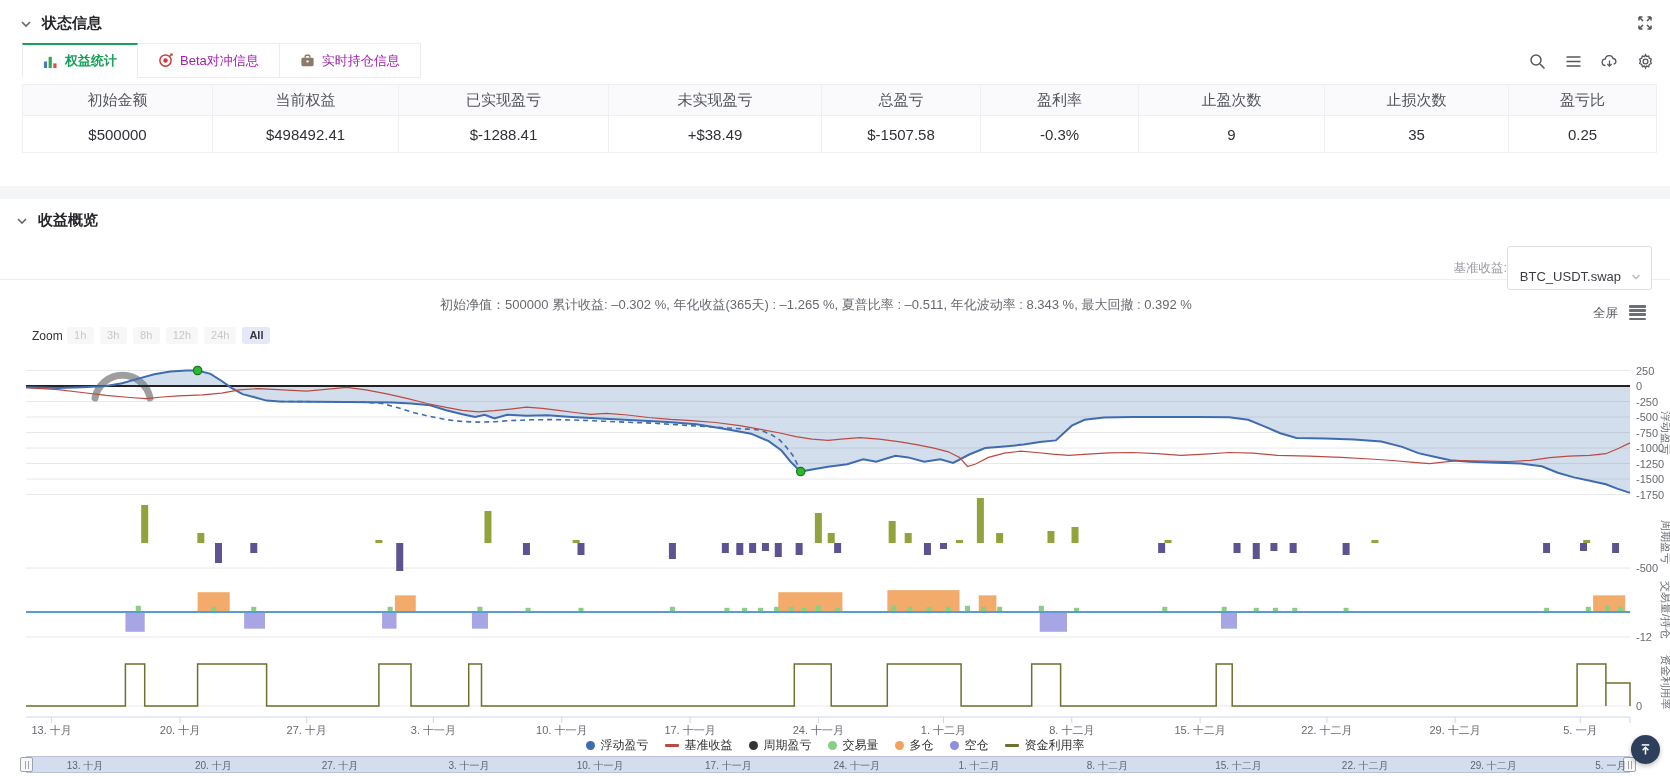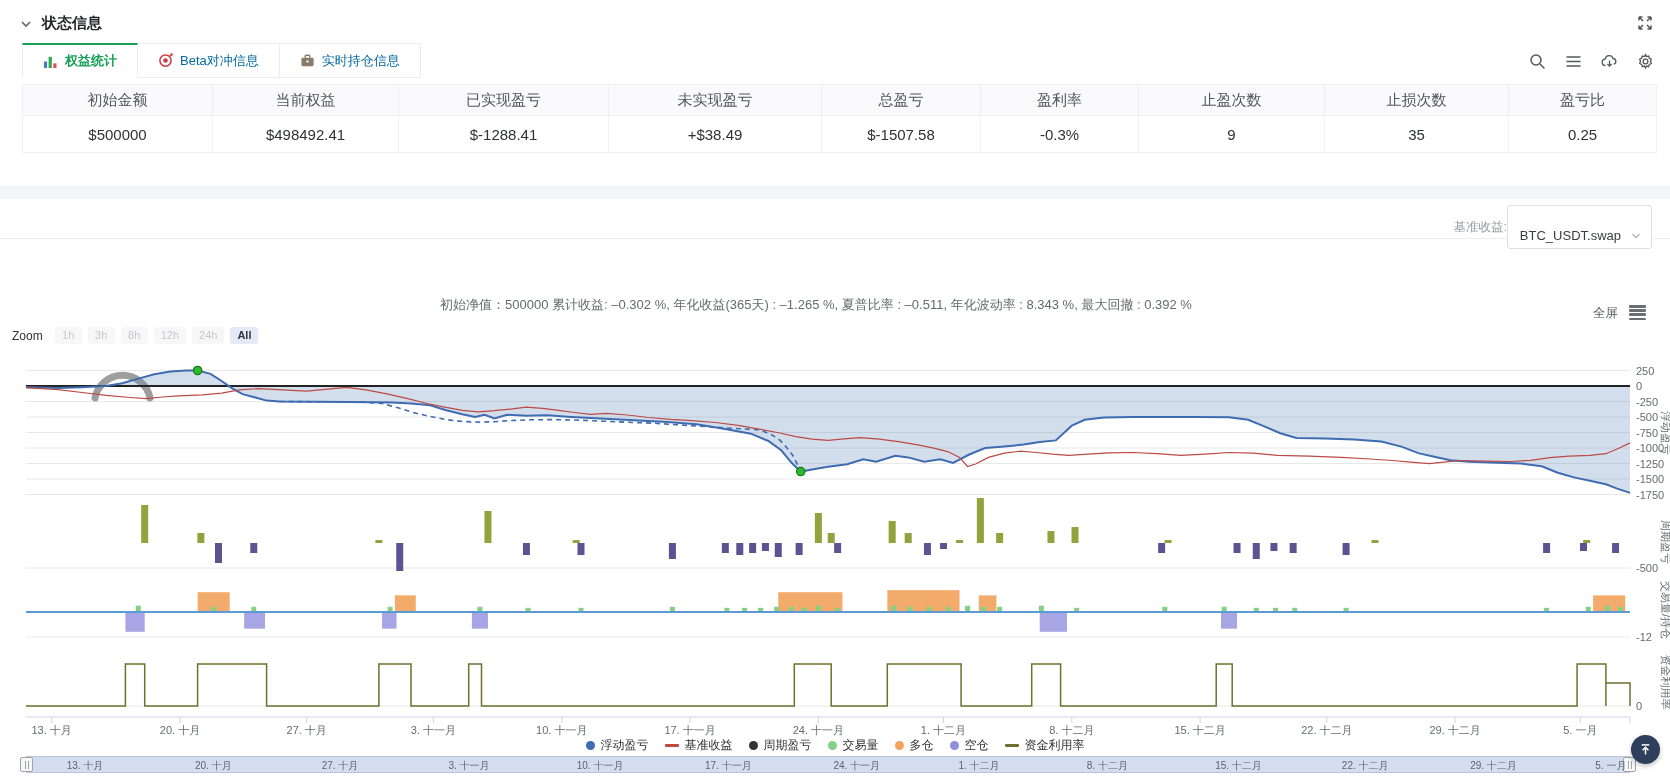--- a/index.html
+++ b/index.html
@@ -9,21 +9,21 @@
 
   
   .sec-head { display:flex; align-items:center; gap:10px; padding:14px 18px 10px 16px; }
   .chev { width:12px; height:12px; color:#666; }
   .sec-title { font-size:15px; font-weight:bold; color:#26272b; }
 
   
   #status-sec { position:absolute; top:0; left:4px; width:1670px; height:186px; background:#fff; }
   .expand-btn { position:absolute; top:14px; right:20px; width:18px; height:18px; color:#555; cursor:pointer; }
   .tabs-row { display:flex; align-items:flex-end; padding:0 18px; position:relative; }
-  .tab { display:flex; align-items:center; gap:7px; padding:8px 20px; font-size:13px; color:#0369a1;
+  .tab { display:flex; align-items:center; gap:7px; padding:8px 20px; font-size:13px; color:#a21caf;
          background:#fff; border:1px solid #ebebf0; border-left:none; cursor:pointer; height:35px; }
   .tab:first-child { border-left:1px solid #ebebf0; }
   .tab.active { color:#18a058; font-weight:bold; border-top:2px solid #18a058; background:#fff; border-bottom-color:#fff; }
   .tab .ticon { width:15px; height:15px; flex:0 0 auto; }
   .tools { position:absolute; right:20px; bottom:8px; display:flex; gap:19px; align-items:center; }
   .tools .ticon { width:17px; height:17px; color:#55585e; cursor:pointer; }
 
   table.stat { border-collapse:collapse; table-layout:fixed; margin:6px 18px 0 18px; width:1634px; }
   table.stat th, table.stat td { text-align:center; padding:0 14px; font-size:15px; border:1px solid #f0f0f4; border-left:none; }
   table.stat th:first-child, table.stat td:first-child { border-left:1px solid #f0f0f4; }
@@ -43,21 +43,21 @@
   .bench-select { display:flex; align-items:center; gap:10px; border:1px solid #dcdfe4; border-radius:3px;
                   padding:22px 10px 5px 12px; font-size:13px; color:#3a3c40; cursor:pointer; background:#fff; }
   .bench-select .chev-sm { width:10px; height:10px; color:#b4b7bd; }
 
   .chart-subtitle { position:absolute; top:97px; left:26px; width:1580px; text-align:center;
                     font-size:13px; color:#666a70; }
   .chart-fullscreen { position:absolute; top:106px; right:52px; font-size:12.5px; color:#53565c; cursor:pointer; }
   .chart-menu-icon { position:absolute; top:106px; right:24px; width:17px; height:14px; cursor:pointer; }
   .chart-menu-icon div { height:2.6px; background:#6b6e74; margin-bottom:1.6px; border-radius:1px; }
 
-  .zoom-row { position:absolute; top:128px; left:12px; display:flex; align-items:center; gap:10px; }
+  .zoom-row { position:absolute; top:128px; left:32px; display:flex; align-items:center; gap:2px; }
   .zoom-label { font-size:12px; color:#333; margin-right:2px; }
   .zbtn { min-width:27px; padding:2px 7px; height:17px; line-height:13px; font-size:11px; text-align:center;
           border-radius:3px; background:#f7f7f8; color:#c6c8cc; cursor:pointer; border:none; }
   .zbtn.selected { background:#e5e8f6; color:#33363b; font-weight:bold; }
 
   #chart-svg { position:absolute; top:147px; left:0; }
 
   .legend { position:absolute; top:538px; left:0; width:1670px; display:flex; justify-content:center;
             align-items:center; gap:16px; }
   .legend-item { display:flex; align-items:center; gap:6px; font-size:12px; color:#333; cursor:pointer; }
@@ -180,20 +180,26 @@
             <td>35</td>
             <td>0.25</td>
           </tr>
         </tbody>
     </table>
   </section>
 
   <div class="divider"></div>
 
   <section id="overview-sec">
+    <div class="sec-head" style="padding-top:12px;">
+      <svg class="chev" viewBox="0 0 12 12" fill="none" stroke="currentColor" stroke-width="1.6">
+          <path d="M2 4 L6 8 L10 4"></path>
+        </svg>
+      <span class="sec-title">收益概览</span>
+    </div>
 
     <div class="ov-tabrow">
       <div class="bench">
         <span class="bench-label">基准收益:</span>
         <div class="bench-select">
           <span>BTC_USDT.swap</span>
           <svg class="chev-sm" viewBox="0 0 10 10" fill="none" stroke="currentColor" stroke-width="1.4">
               <path d="M1.5 3 L5 6.5 L8.5 3"></path>
             </svg>
         </div>

